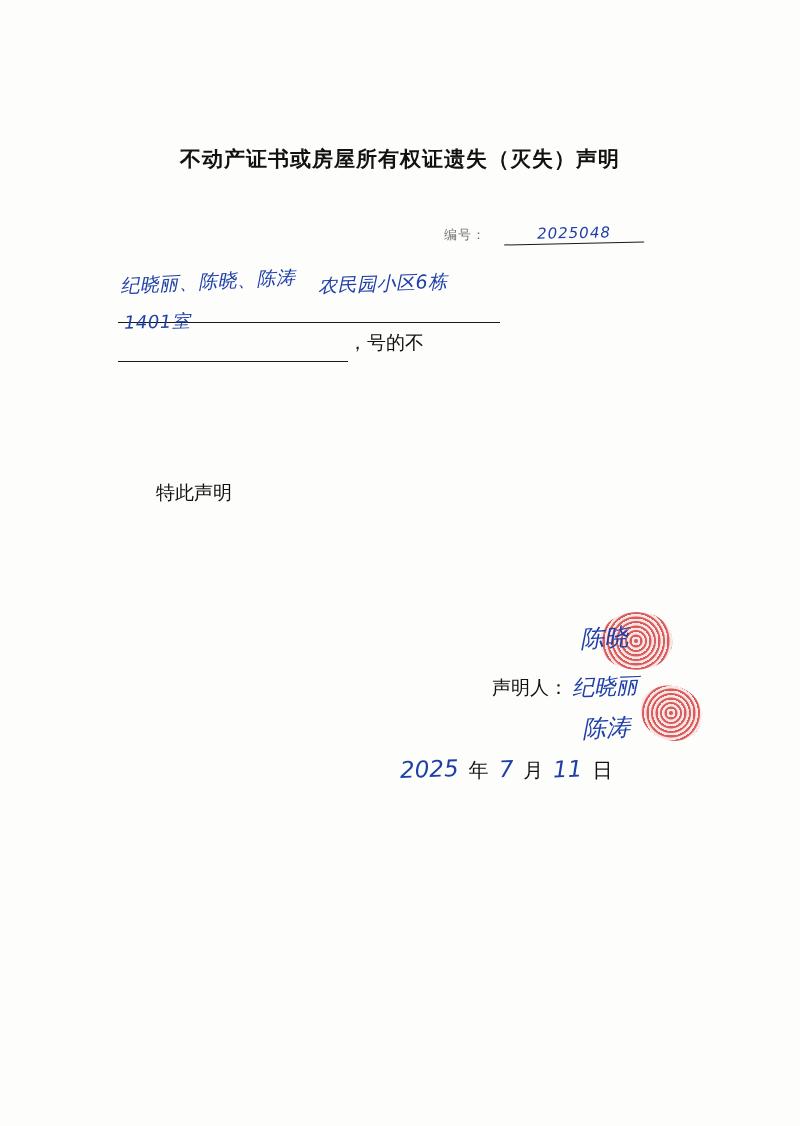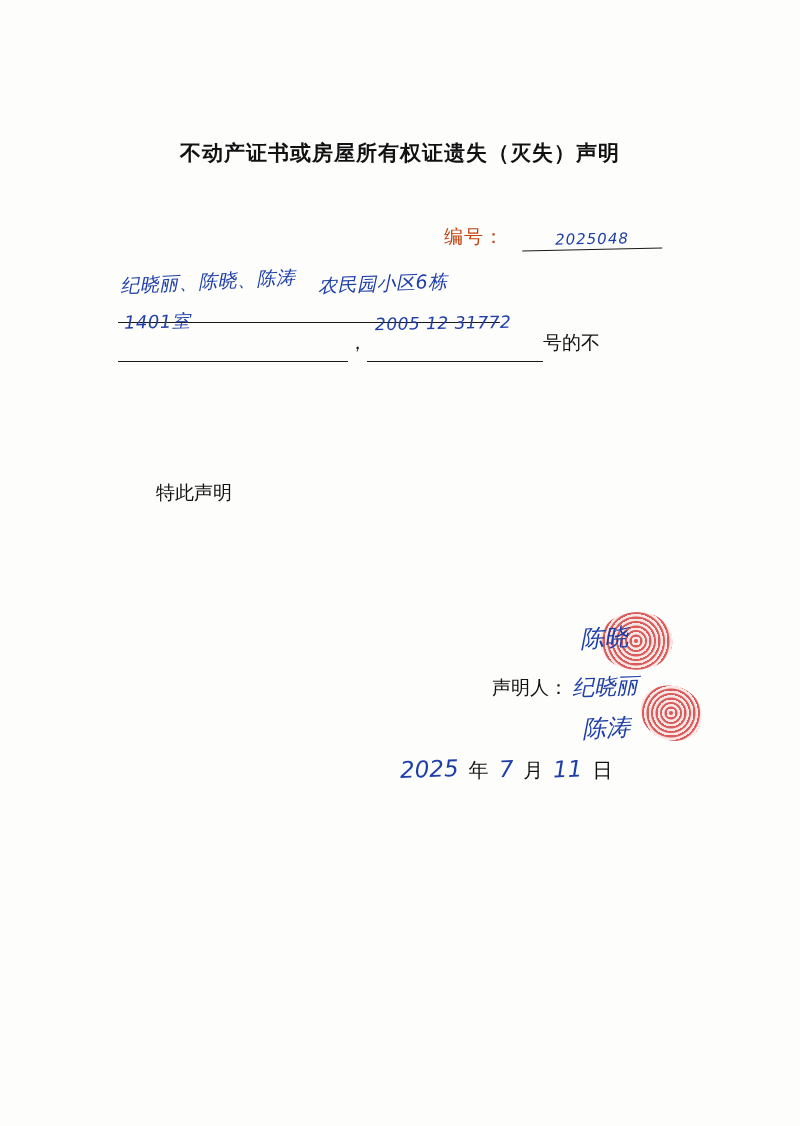--- a/index.html
+++ b/index.html
@@ -18,21 +18,21 @@
   .page {
     position: relative;
     width: 800px;
     height: 1126px;
     background: #fdfdfc;
   }
 
   
   .doc-title {
     position: absolute;
-    top: 139px;
+    top: 145px;
     left: 0;
     width: 800px;
     text-align: center;
     font-size: 21px;
     font-weight: bold;
     letter-spacing: 1px;
     font-family: "DejaVu Sans", "Liberation Sans", sans-serif;
     color: #111;
   }
 
@@ -40,22 +40,22 @@
   .serial-row {
     position: absolute;
     top: 224px;
     left: 444px;
     font-size: 19px;
     letter-spacing: 1px;
     display: flex;
     align-items: flex-end;
   }
   .serial-label {
-    font-size: 19px;
-    color: #c2410c;
+    font-size: 13px;
+    color: #737373;
   }
   .serial-value {
     display: inline-block;
     min-width: 140px;
     margin-left: 18px;
     border-bottom: 1.6px solid #1a1a1a;
     text-align: center;
     padding-bottom: 1px;
     font-family: "DejaVu Sans", sans-serif;
     font-size: 15px;
@@ -243,23 +243,21 @@
       <span class="blank blank-name">
         <span class="hand hw1">纪晓丽、陈晓、陈涛</span>&nbsp;
       </span><span class="blank blank-addr">
         <span class="hand hw2">农民园小区6栋</span>&nbsp;
       </span>
     </div>
 
     <div class="line">
       <span class="blank blank-room">
         <span class="hand hw3">1401室</span>&nbsp;
-      </span><span>，</span><span class="blank blank-cert">
-        <span class="hand hw4">2005 12 31772</span>&nbsp;
-      </span><span>号的不</span>
+      </span><span>，</span><span>号的不</span>
     </div>
 
 
   </div>
 
   <div class="special-note">特此声明</div>
 
   <div class="fingerprint fp1"></div>
   <div class="fingerprint fp2"></div>
 

